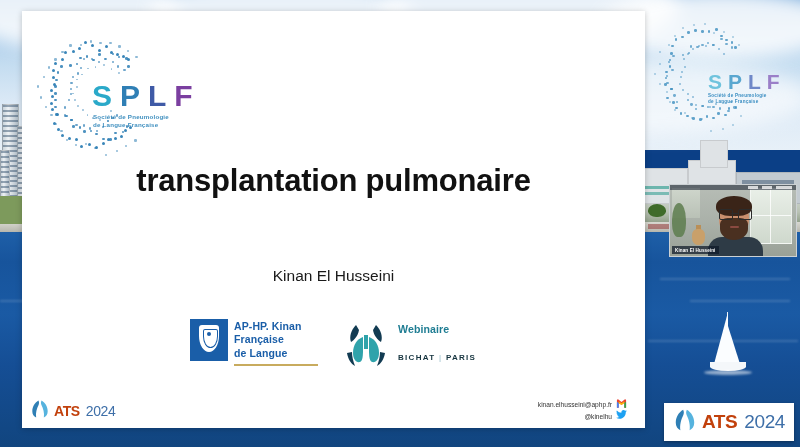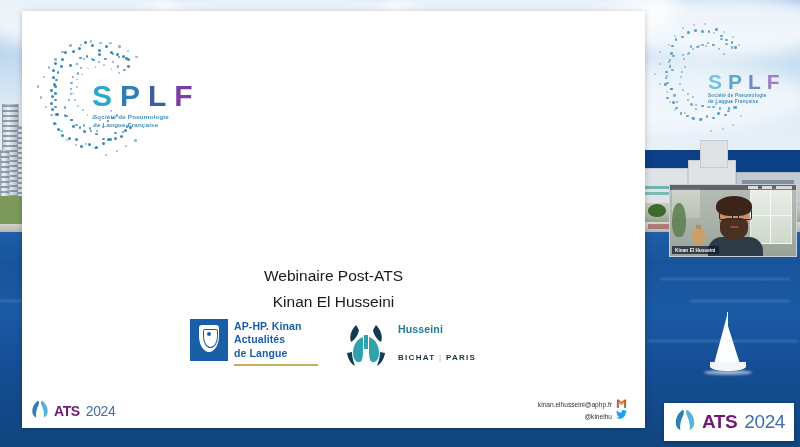--- a/index.html
+++ b/index.html
@@ -137,21 +137,21 @@
   .contact .line{display:flex;align-items:center;justify-content:flex-end;gap:4px;height:11.5px;}
   .contact .txt{white-space:nowrap;}
 
   
   .ats-slide{position:absolute;left:8px;top:388px;display:flex;align-items:center;gap:4px;}
   .ats-badge{
     position:absolute;right:6px;bottom:6px;
     background:#ffffff;padding:5px 9px;display:flex;align-items:center;gap:5px;
     box-shadow:0 1px 3px rgba(0,0,0,.35);
   }
-  .ats-word{font-size:19px;font-weight:700;color:#701a75;letter-spacing:-.4px;}
+  .ats-word{font-size:19px;font-weight:700;color:#c2410c;letter-spacing:-.4px;}
   .ats-year{font-size:19px;font-weight:400;color:#3e6fa8;letter-spacing:-.4px;margin-left:2px;}
   .ats-word.sm{font-size:14px;}
   .ats-year.sm{font-size:14px;}
 
   
   .video{
     position:absolute;left:669px;top:184px;width:126px;height:71px;
     background:#8e9aa0;border:1px solid rgba(255,255,255,.55);overflow:hidden;
   }
   .video-wall{position:absolute;left:0;top:0;width:126px;height:71px;
@@ -522,57 +522,57 @@
         <div class="ring-dot" style="left: 49.2487px; top: 44.5231px; width: 1.8px; height: 1.8px; background: rgb(47, 127, 181); opacity: 0.5;"></div>
         <div class="ring-dot" style="left: 54.7709px; top: 38.532px; width: 1.8px; height: 1.8px; background: rgb(47, 127, 181); opacity: 0.5;"></div>
         <div class="ring-dot" style="left: 62.6777px; top: 36.7373px; width: 1.8px; height: 1.8px; background: rgb(47, 127, 181); opacity: 0.5;"></div>
         <div class="ring-dot" style="left: 71.1374px; top: 35.3781px; width: 1.8px; height: 1.8px; background: rgb(47, 127, 181); opacity: 0.5;"></div>
         <div class="ring-dot" style="left: 78.6711px; top: 39.41px; width: 1.8px; height: 1.8px; background: rgb(47, 127, 181); opacity: 0.5;"></div>
         <div class="ring-dot" style="left: 86.3634px; top: 43.2416px; width: 1.8px; height: 1.8px; background: rgb(47, 127, 181); opacity: 0.5;"></div>
         <div class="ring-dot" style="left: 77.7211px; top: 81.4837px; width: 1.8px; height: 1.8px; background: rgb(47, 127, 181); opacity: 0.5;"></div>
       </div>
 
     <div class="title">
+      <div>transplantation pulmonaire</div>
     </div>
 
     <div class="subtitle">
-      <div>Webinaire Post-ATS</div>
       <div>Kinan El Husseini</div>
     </div>
 
     <div class="logo-row">
 
       <div class="aphp">
         <div class="aphp-mark">
           <div class="aphp-shield"></div>
           <div class="aphp-inner"></div>
           <div class="aphp-dot"></div>
         </div>
         <div class="aphp-text">
           <div>AP-HP. Kinan</div>
-          <div>Actualités</div>
+          <div>Française</div>
           <div>de Langue</div>
         </div>
         <div class="aphp-rule"></div>
       </div>
 
       <div class="ptp">
         <div class="ptp-icon">
           <svg viewBox="0 0 52 48" width="52" height="48" aria-hidden="true">
             <path d="M16 4 C11 9 9 16 11 21 C14 19 18 15 19 9 Z" fill="#123b52"></path>
             <path d="M36 4 C41 9 43 16 41 21 C38 19 34 15 33 9 Z" fill="#123b52"></path>
             <path d="M24 14 L24 28 L28 28 L28 14 Z" fill="#2fa3ab"></path>
             <path d="M23 16 C17 18 13 24 13 32 C13 38 16 42 20 41 C23 40 23 33 23 28 Z" fill="#2fa3ab"></path>
             <path d="M29 16 C35 18 39 24 39 32 C39 38 36 42 32 41 C29 40 29 33 29 28 Z" fill="#2fa3ab"></path>
             <path d="M7 32 C8 38 11 43 15 45 C13 40 12 35 12 31 Z" fill="#123b52"></path>
             <path d="M45 32 C44 38 41 43 37 45 C39 40 40 35 40 31 Z" fill="#123b52"></path>
           </svg>
         </div>
         <div class="ptp-text">
-          <div>Husseini</div>
+          <div>Webinaire</div>
         </div>
         <div class="ptp-sub">
           <span>BICHAT</span>
           <span class="bar">|</span>
           <span>PARIS</span>
         </div>
       </div>
     </div>
 
     <div class="contact">

